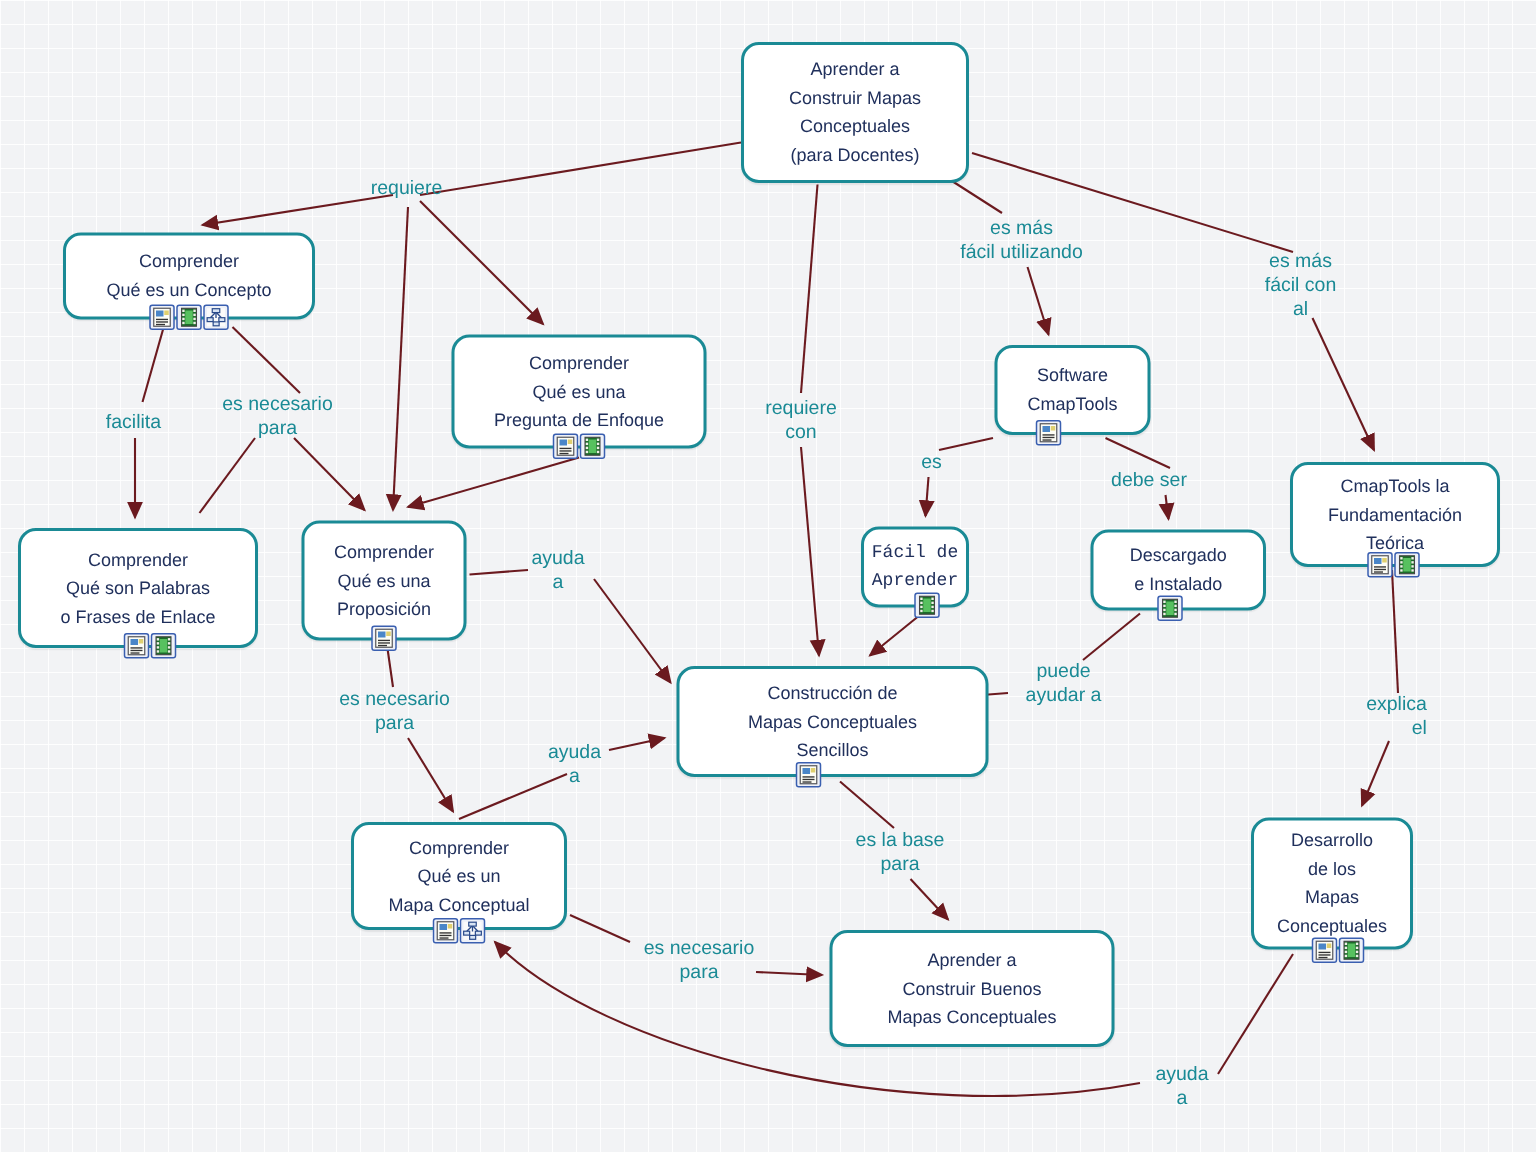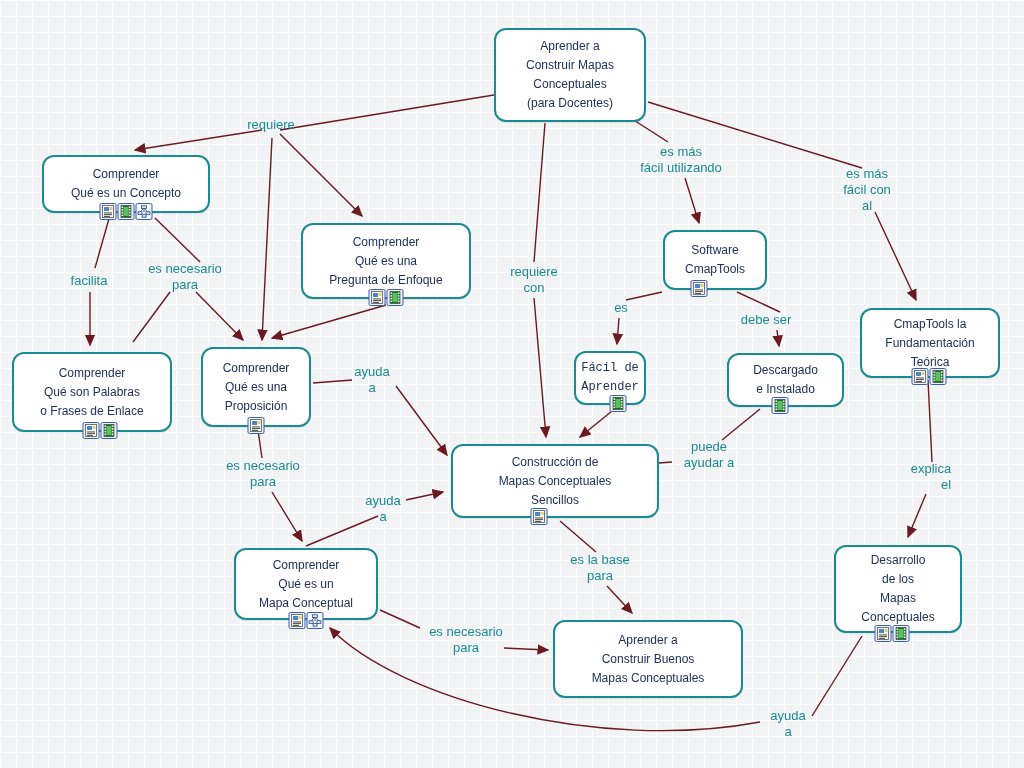--- a/index.html
+++ b/index.html
@@ -426,21 +426,21 @@
           <g fill="#d8e4f4" stroke="#2a4a8a" stroke-width="0.8">
             <rect x="5" y="1.8" width="5" height="2.6"></rect>
             <rect x="1.6" y="7.8" width="4" height="2.6"></rect>
             <rect x="9.4" y="7.8" width="4" height="2.6"></rect>
             <rect x="5.6" y="10.6" width="4" height="2.6"></rect>
           </g>
         </svg>
       </span>
   </div>
 
-  <div class="node" style="left:834px;top:545px;width:128px;height:88px;">
+  <div class="node" style="left:834px;top:545px;width:108px;height:88px;">
     <span class="node-label">Desarrollo
 de los
 Mapas
 Conceptuales</span>
   </div>
   <div class="res-row" style="left:892px;top:625px;">
     <span class="res-icon">
         <svg width="15" height="15" viewBox="0 0 15 15">
           <rect x="2" y="1.5" width="11" height="12" fill="#fdfdf5" stroke="#55555a" stroke-width="0.8"></rect>
           <rect x="3.5" y="3" width="5" height="4" fill="#4a86c8"></rect>

